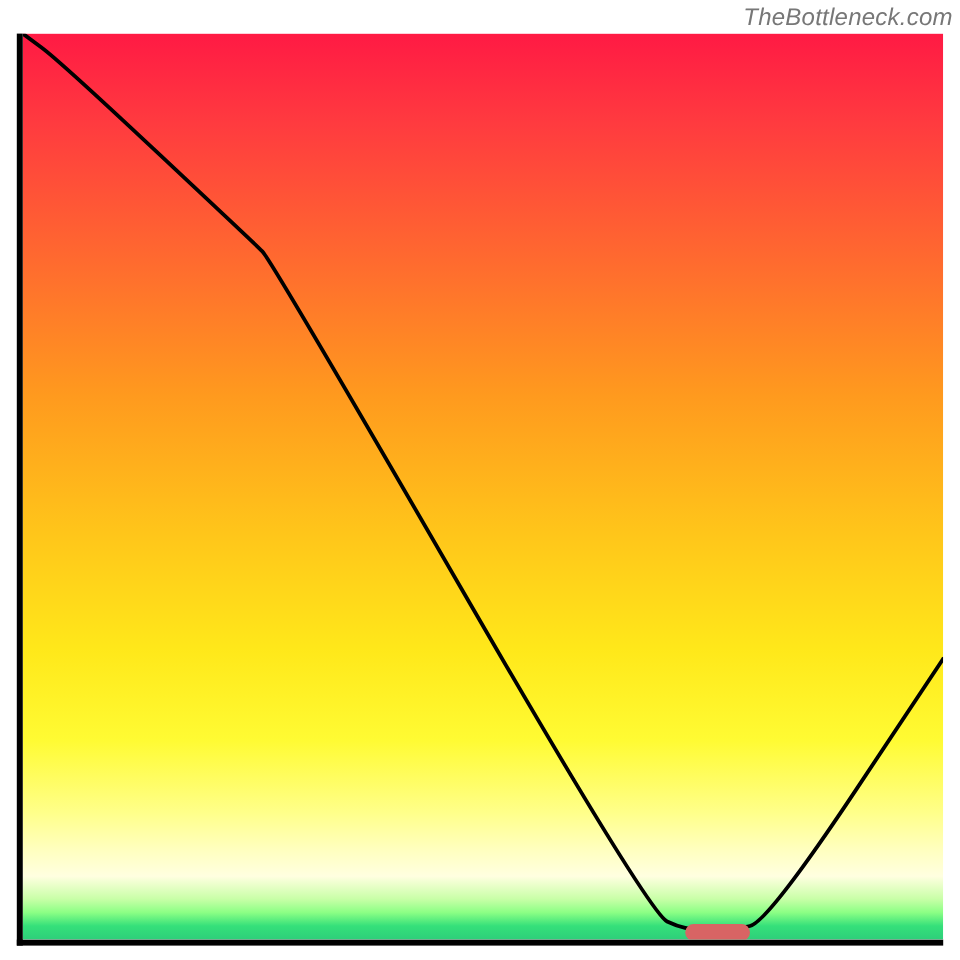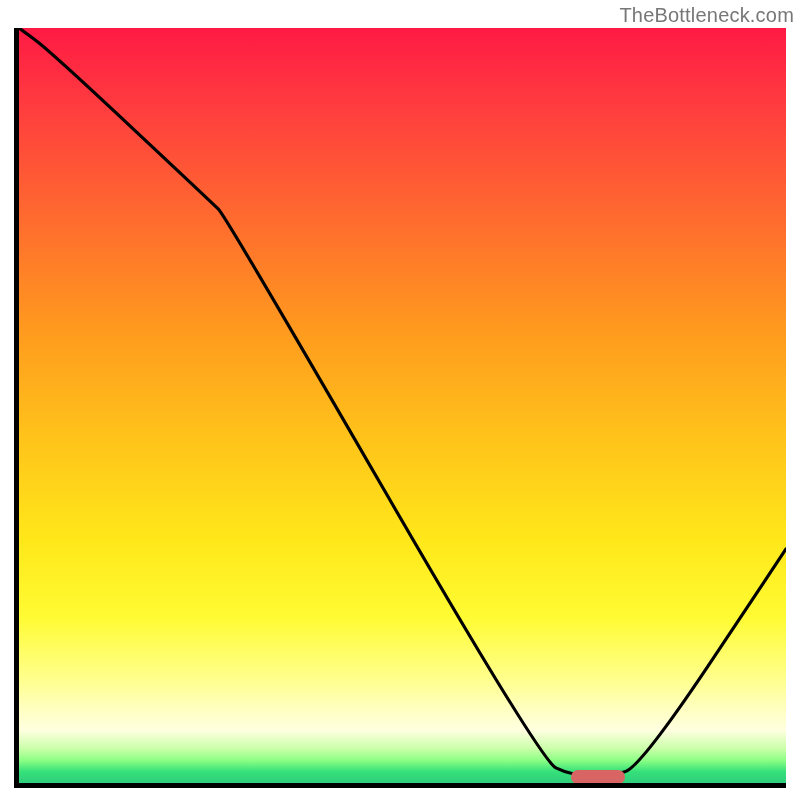--- a/index.html
+++ b/index.html
@@ -7,20 +7,21 @@
     padding: 0;
     width: 800px;
     height: 800px;
     background: #ffffff;
     font-family: Arial, Helvetica, sans-serif;
   }
   .wrap {
     position: relative;
     width: 800px;
     height: 800px;
+    font-style: italic;
   }
   .attribution {
     position: absolute;
     top: 4px;
     right: 6px;
     font-size: 20px;
     color: #777777;
     font-weight: 500;
     letter-spacing: 0.2px;
   }

